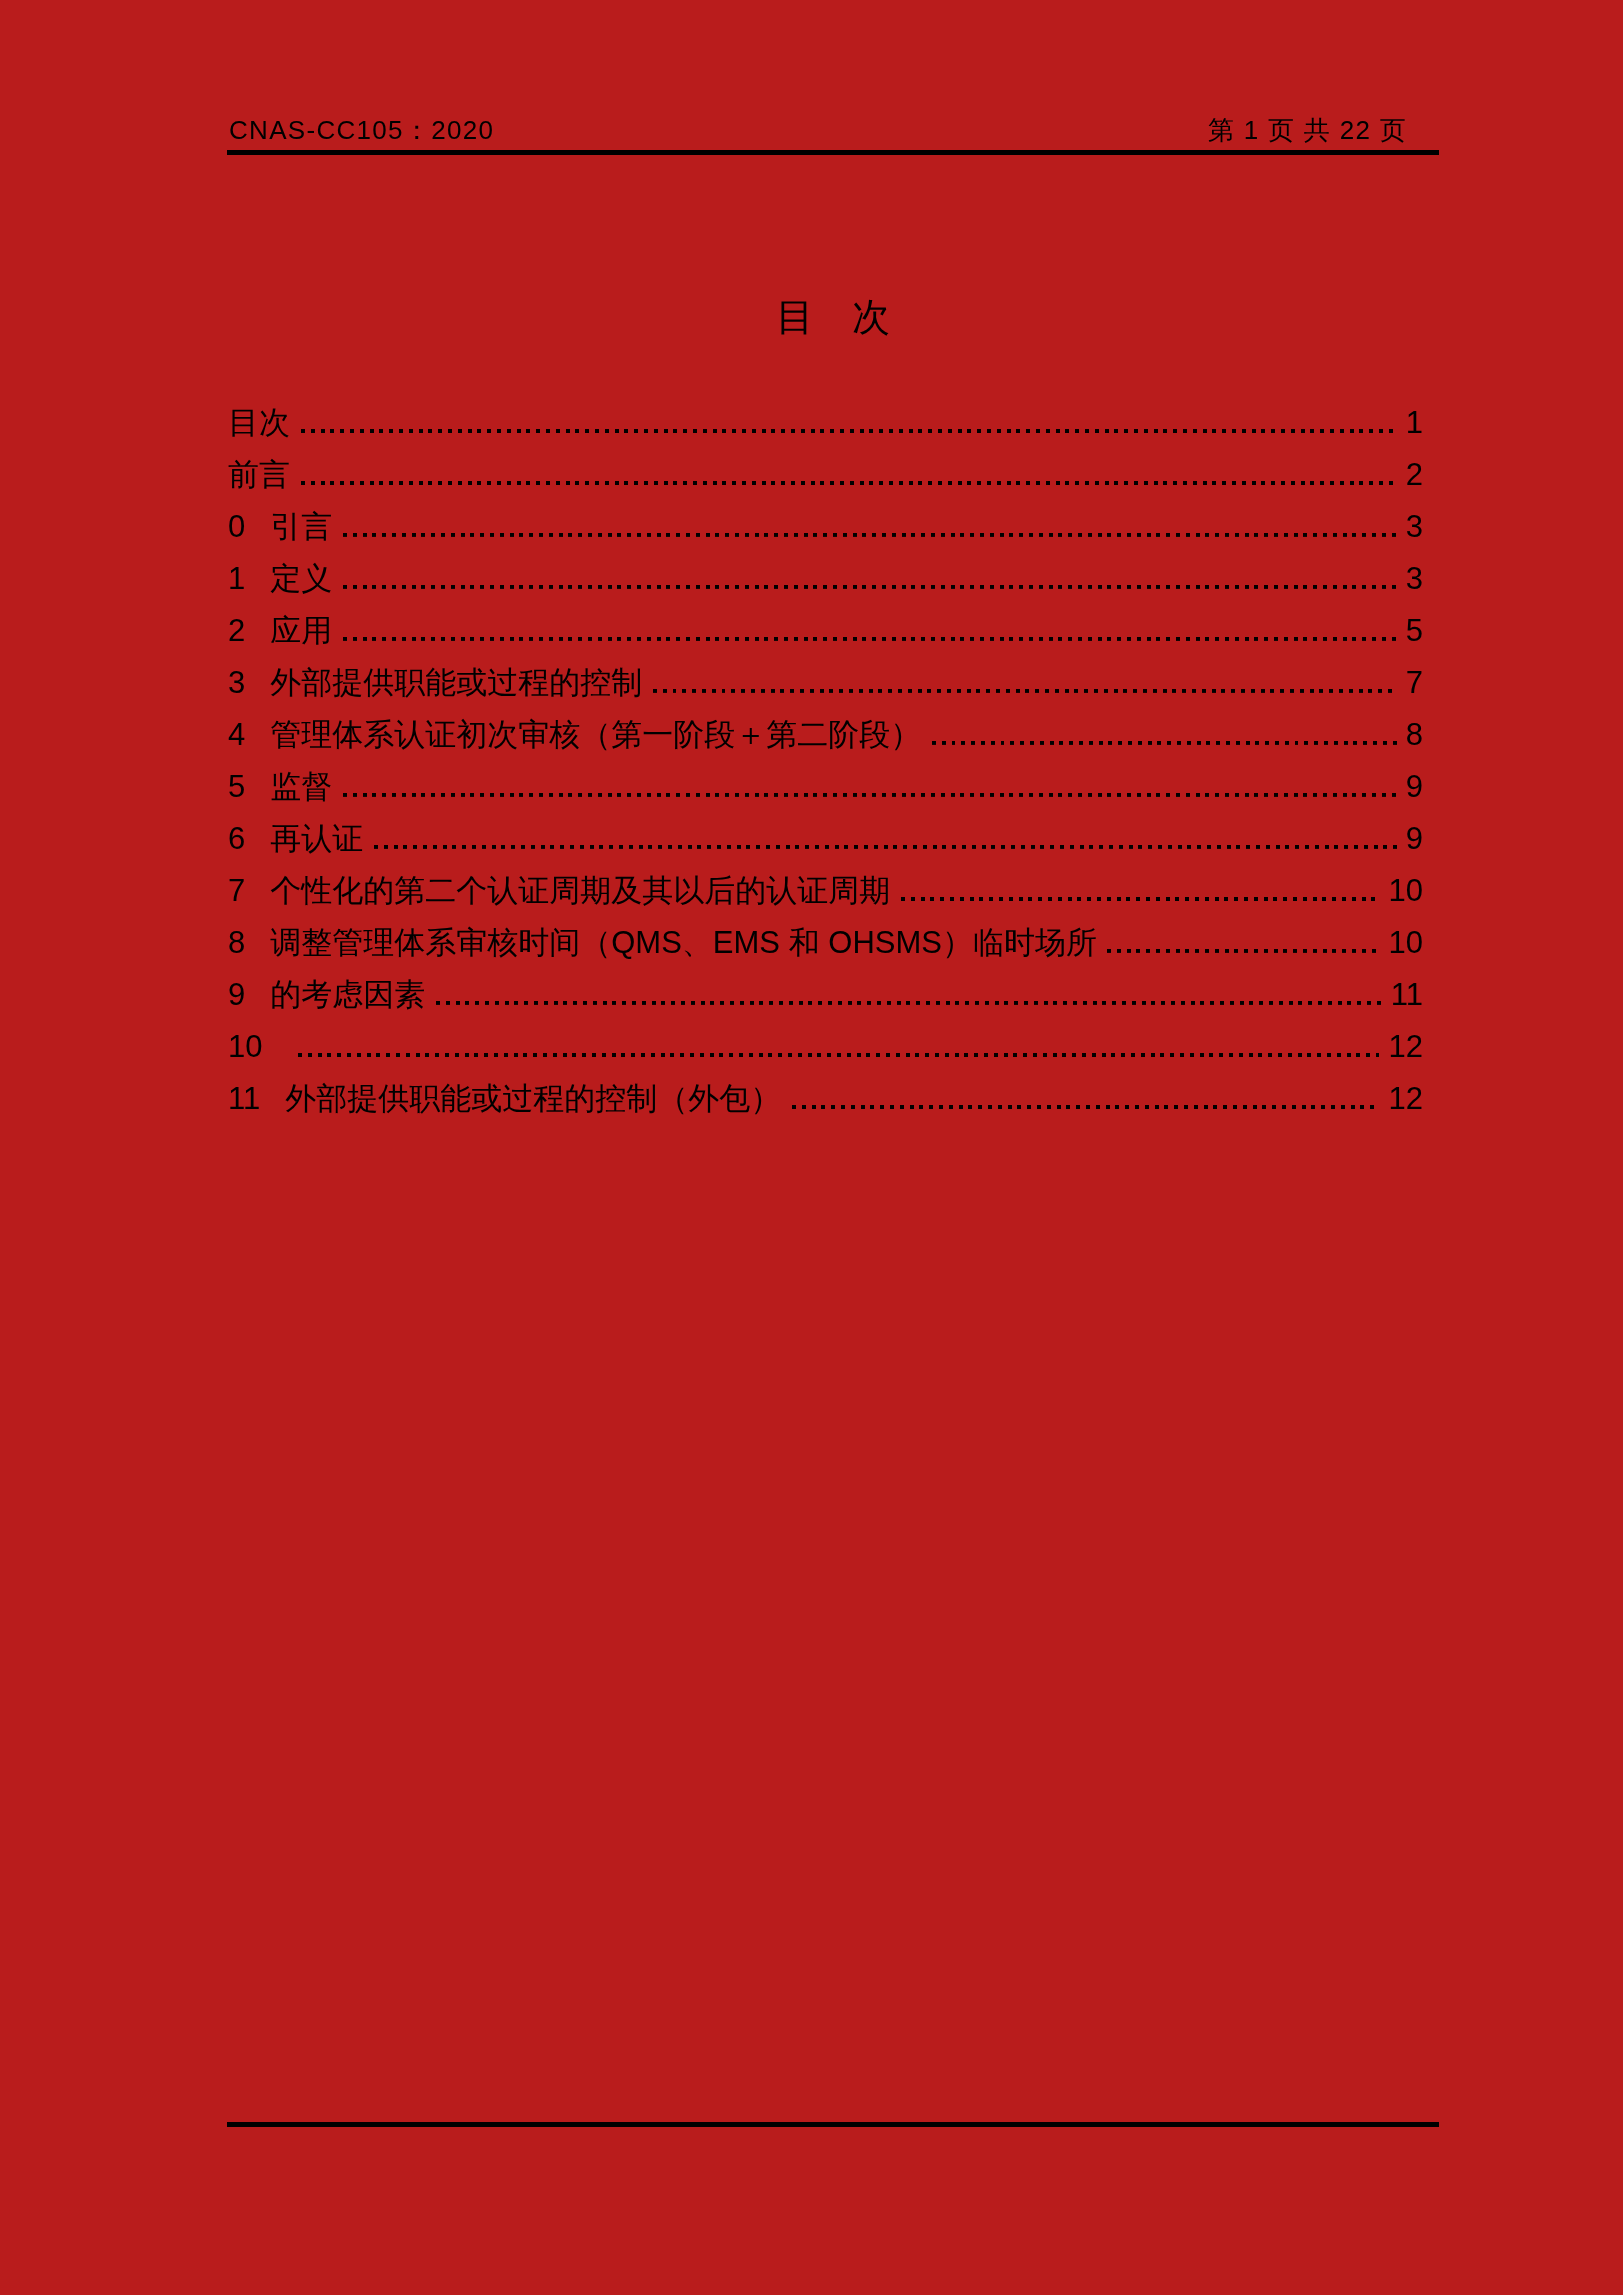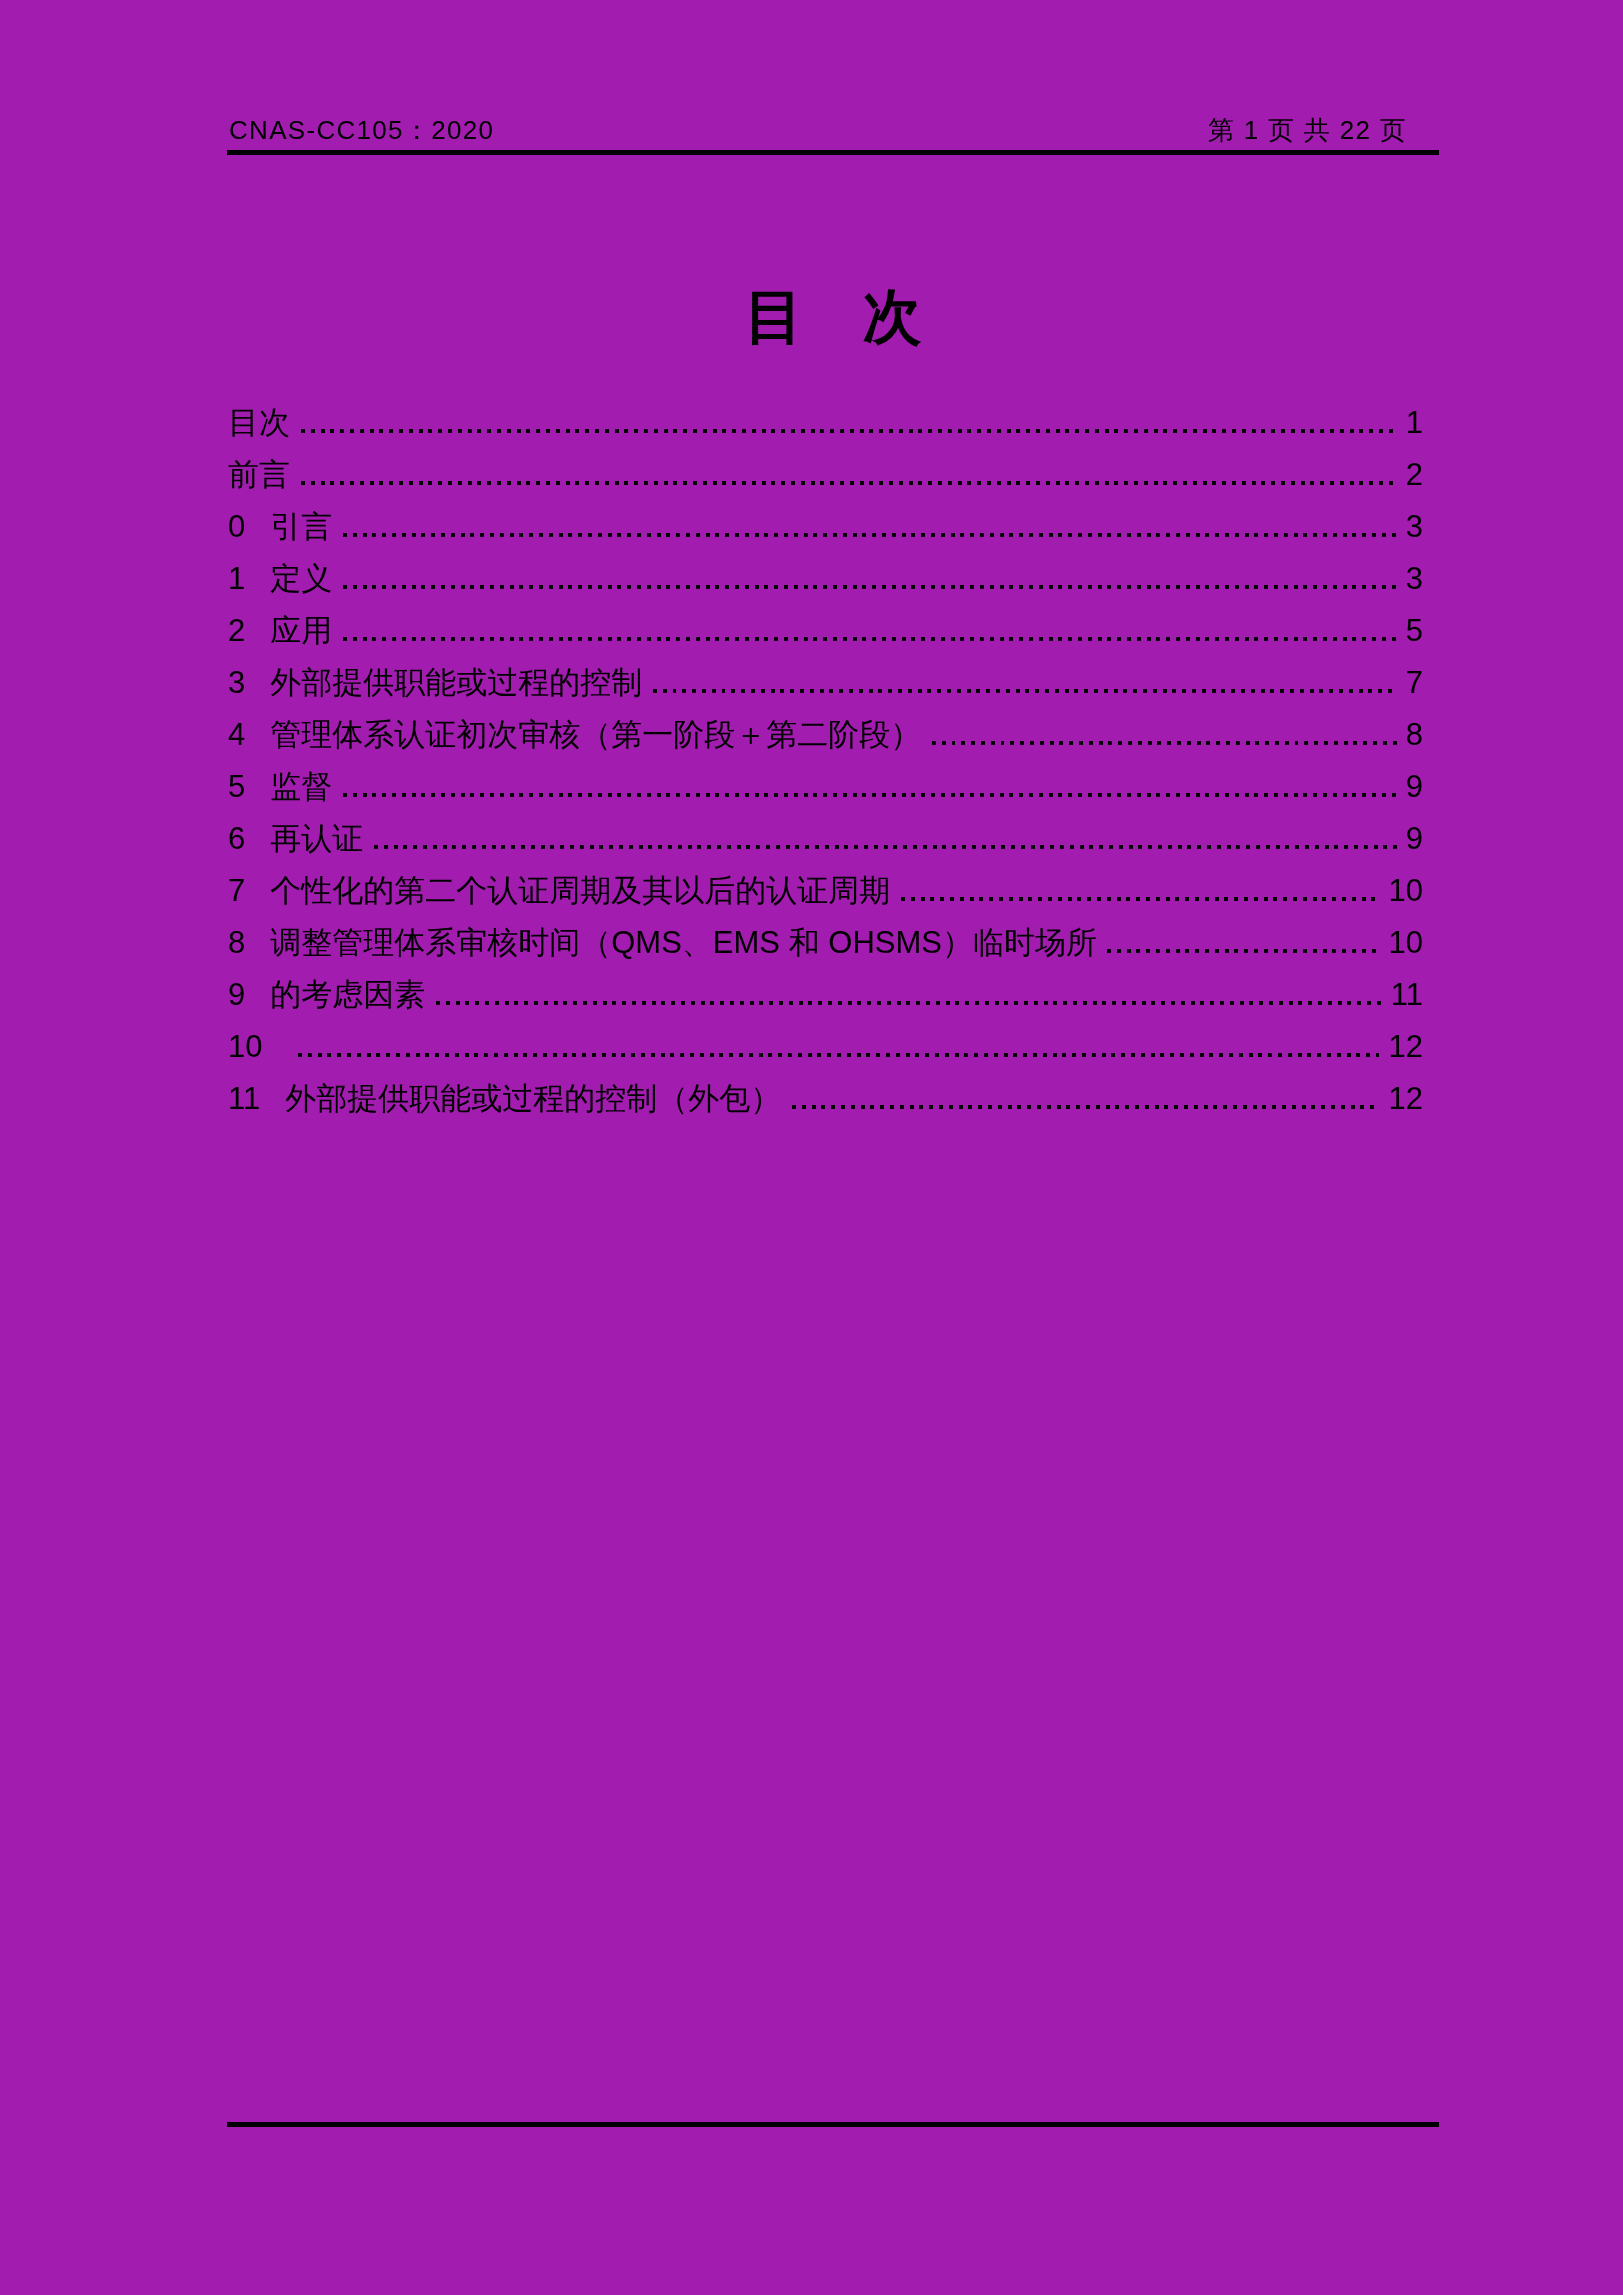--- a/index.html
+++ b/index.html
@@ -1,21 +1,21 @@
 <!DOCTYPE html>
 <html lang="zh" style="font-size:10.5px"><head>
 <meta charset="utf-8">
 <style>
   * { margin: 0; padding: 0; box-sizing: border-box; }
   html, body { background: #ffffff; }
   .page {
     position: relative;
     width: 1623px;
     height: 2295px;
-    background: #a21caf;
+    background: #b91c1c;
     color: #000000;
     
     font-family: "Liberation Sans", serif;
     overflow: hidden;
   }
 
   
   .header-row {
     position: absolute;
     left: 229px;
@@ -39,23 +39,23 @@
   .rule-top { top: 150px; }
   .rule-bottom { top: 2122px; }
 
   
   .doc-title {
     position: absolute;
     left: 227px;
     right: 184px;
     top: 285px;
     text-align: center;
-    font-size: 59px;
+    font-size: 38px;
     line-height: 65px;
-    font-weight: 700;
+    font-weight: 400;
     
     font-family: "Liberation Sans", sans-serif;
     white-space: pre;
   }
 
   
   .toc {
     position: absolute;
     left: 228px;
     right: 200px;

